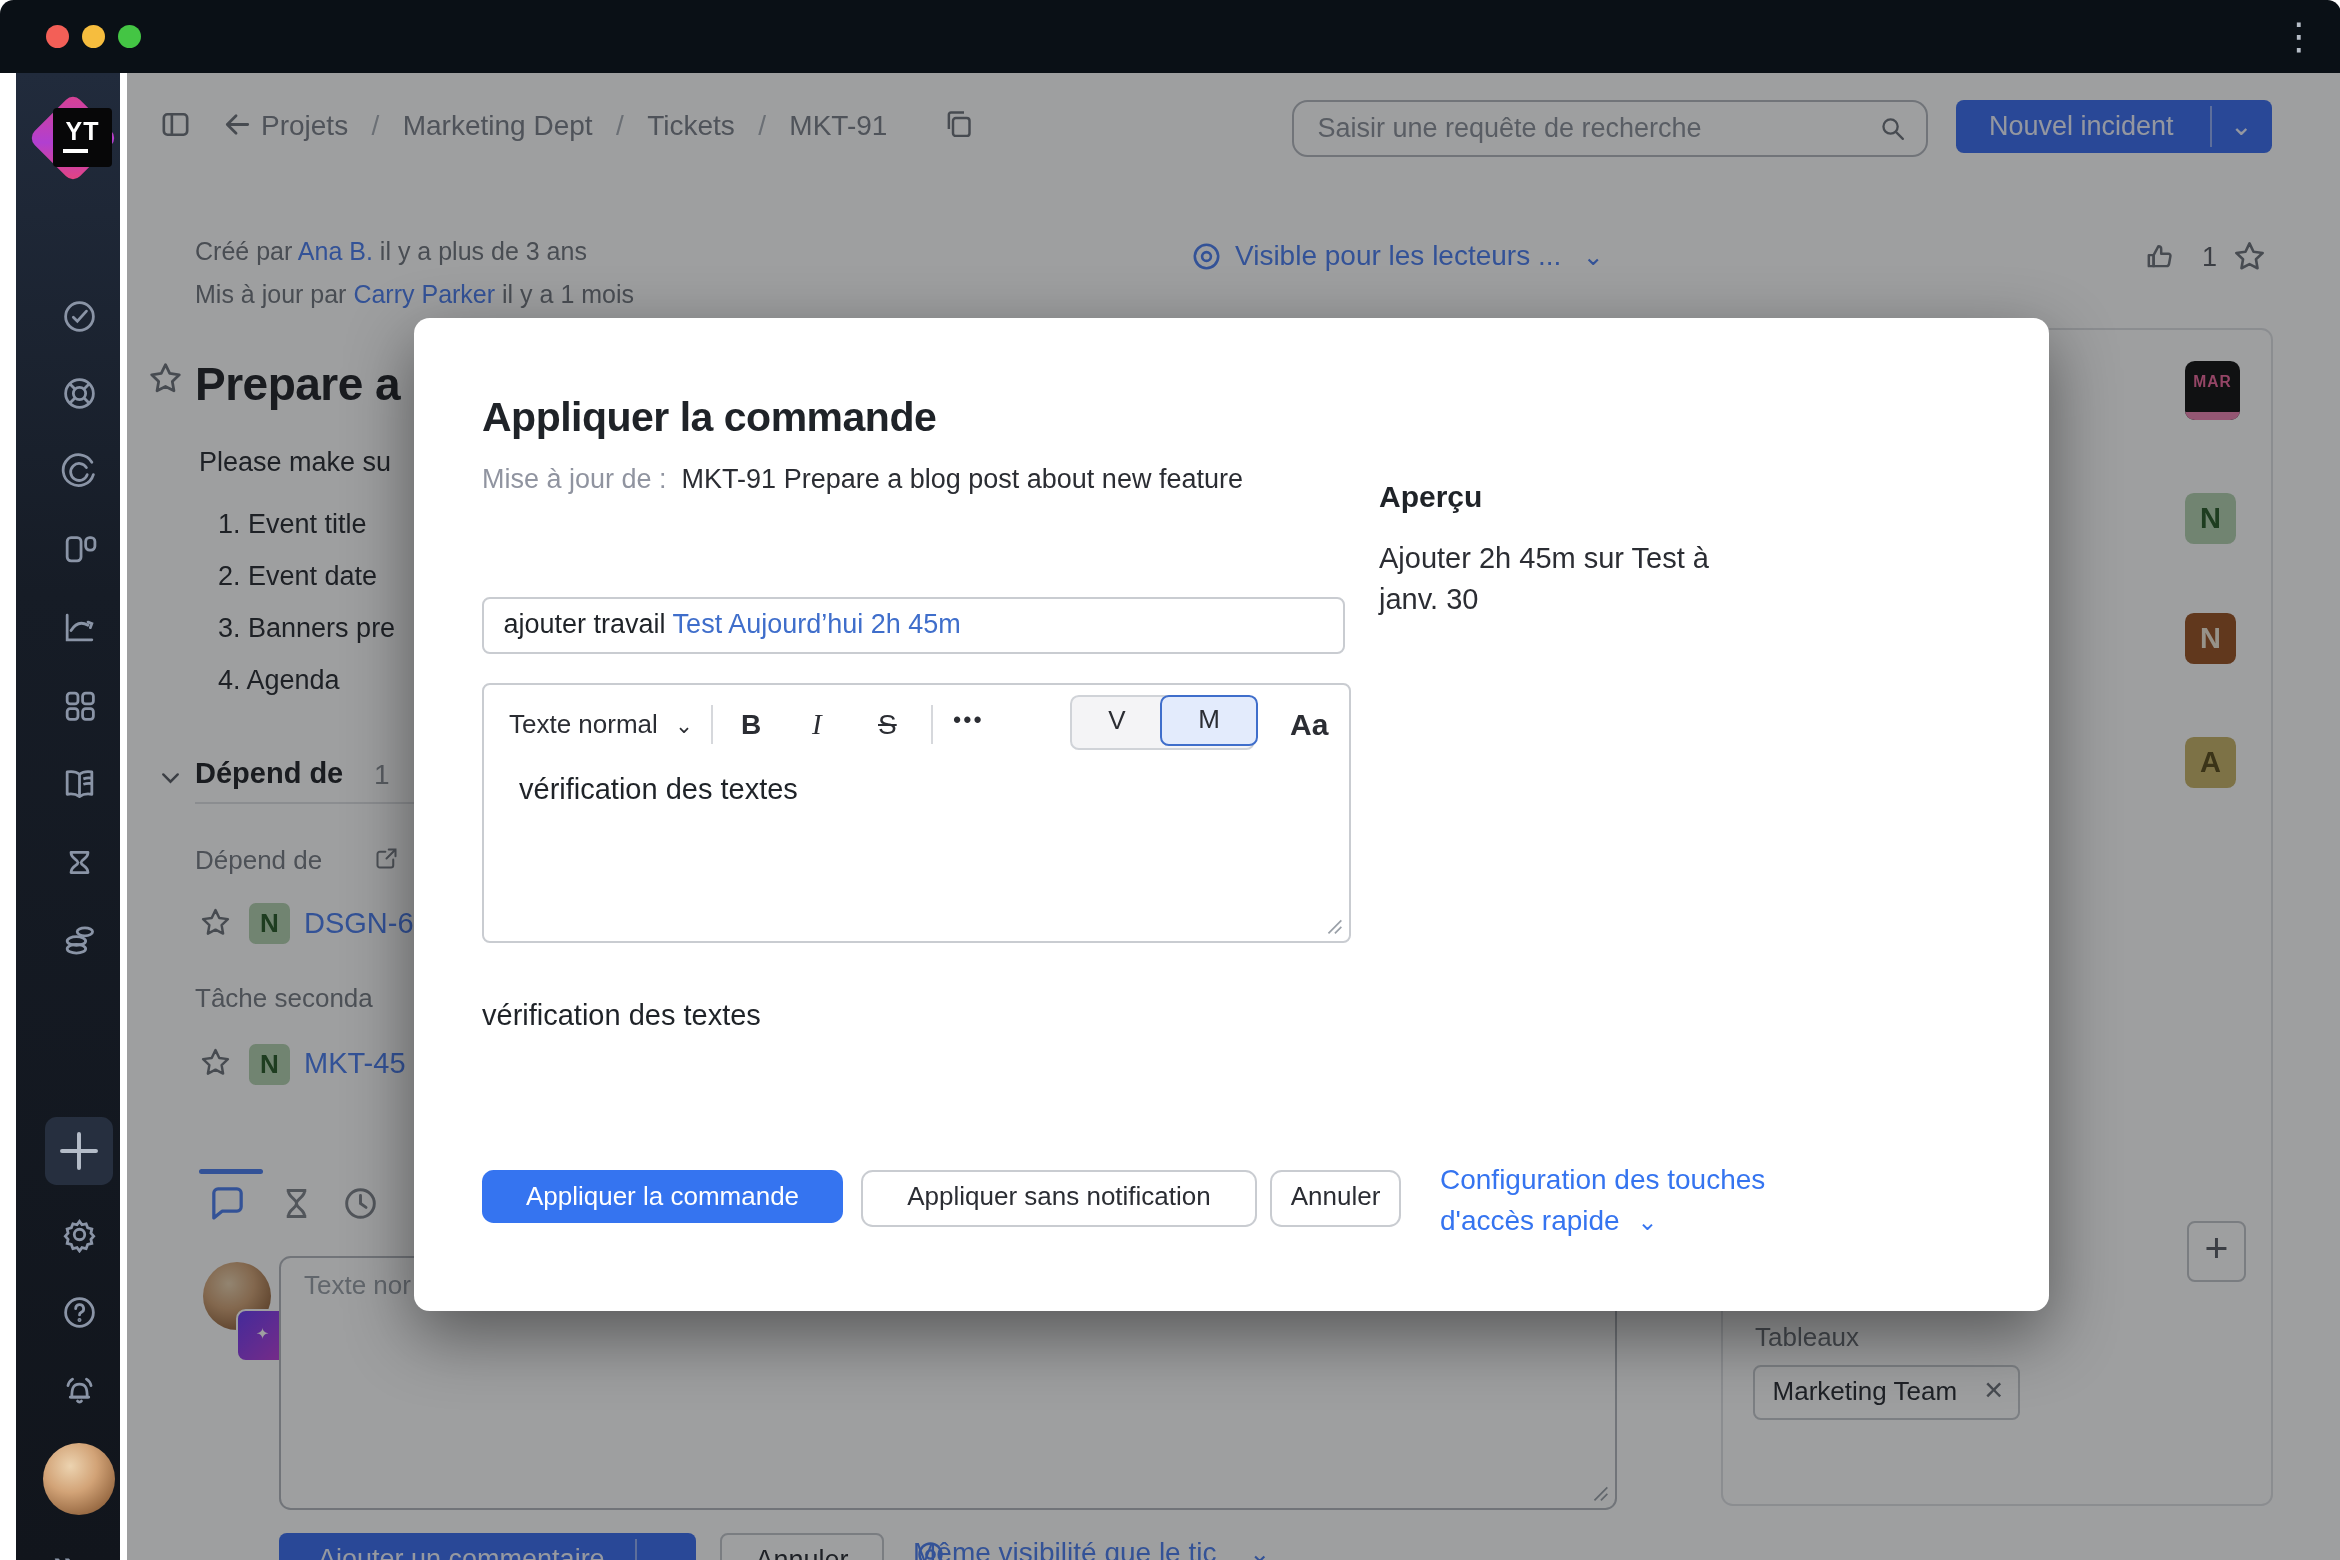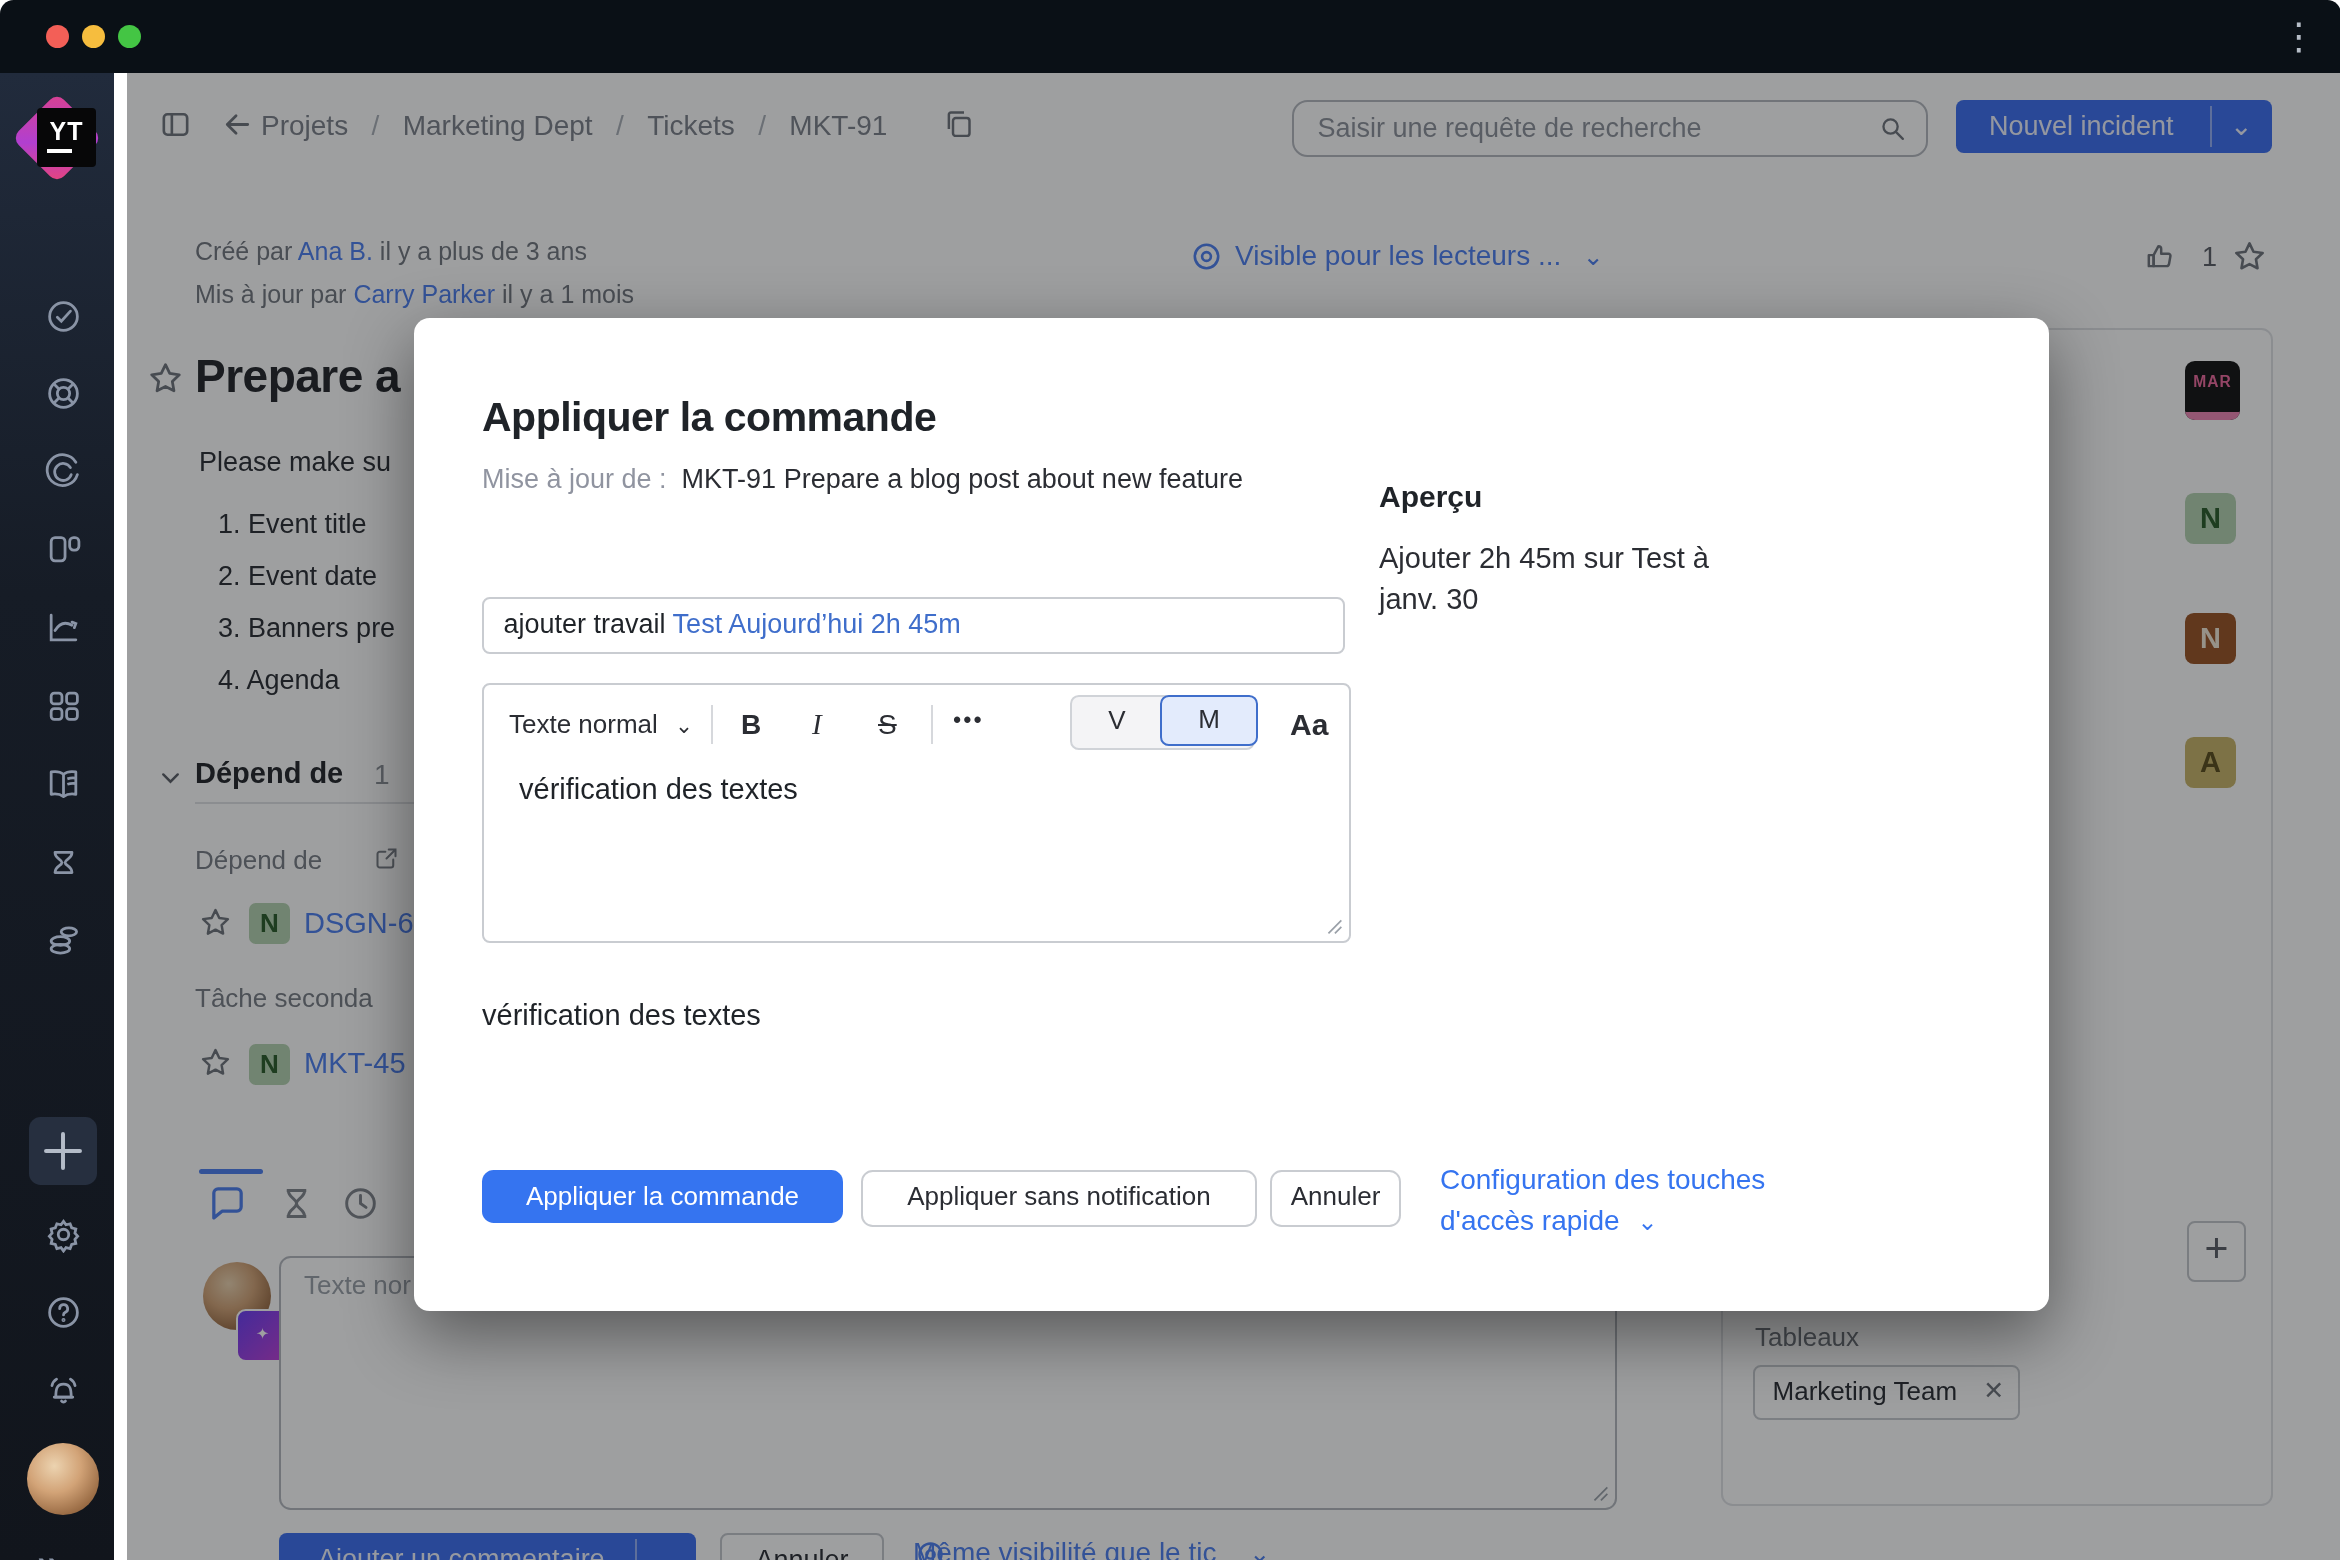--- a/index.html
+++ b/index.html
@@ -7,21 +7,21 @@
          font-family:"Liberation Sans","DejaVu Sans",sans-serif;background:#fff;}
   .abs{position:absolute;}
   svg{display:block;}
 
   
   #titlebar{left:0;top:0;width:2341px;height:73px;background:#0a1016;border-radius:13.7px 13.7px 0 0;}
   .light{width:23.4px;height:23.4px;border-radius:50%;top:25px;}
   #kebab{right:23.4px;top:17.6px;font-size:37px;color:#b6bdc7;line-height:1;}
 
   
-  #sidebar{left:0;top:73px;width:114px;height:1487px;
+  #sidebar{left:16px;top:73px;width:104px;height:1487px;
            background:linear-gradient(180deg,#212b3c 0%,#161c26 35%,#11151c 100%);}
   .sb-ic{left:45px;width:37px;height:37px;color:#8a94a6;}
   #yt-logo{left:23.4px;top:27px;width:80px;height:80px;}
   #yt-diamond{left:2px;top:5.9px;width:64px;height:64px;transform:rotate(45deg);
               background:linear-gradient(135deg,#d9418f,#b13fd0 55%,#e8447a);border-radius:9.8px;}
   #yt-square{left:13.7px;top:7.8px;width:59px;height:59px;background:#070708;border-radius:3.9px;
              color:#fff;font-weight:700;font-size:25px;text-align:center;line-height:47px;letter-spacing:1px;}
   #yt-square i{display:block;width:25px;height:3.9px;background:#fff;margin:-5.9px 0 0 9.8px;}
   #plusbtn{left:29px;top:1044px;width:68px;height:68px;background:#262f3f;border-radius:11.7px;}
   #sb-expand{left:37px;top:1468px;font-size:45px;color:#8a94a6;line-height:1;}
@@ -36,21 +36,21 @@
   #searchbox span{position:absolute;left:23.4px;top:10.7px;font-size:27px;color:#8d929b;}
   #newincident{left:1956px;top:100px;width:316px;height:53px;background:#3d6ff0;border-radius:7.8px;color:#eef2ff;}
   #newincident .lbl{position:absolute;left:33px;top:10.7px;font-size:27px;}
   #newincident .div{position:absolute;right:60px;top:5.9px;width:2px;height:41px;background:rgba(255,255,255,.45);}
   #newincident .chv{position:absolute;right:19.5px;top:9.8px;font-size:27px;}
 
   
   .meta{font-size:25px;color:#72777f;}
   .blue{color:#4d7ff0;}
   .linkblue{color:#4d7ff0;}
-  #tk-title{font-size:46px;font-weight:700;color:#23262b;letter-spacing:-0.5px;}
+  #tk-title{font-size:46px;font-weight:700;color:#23262b;letter-spacing:-0.5px;margin-top:8px;}
   .body-txt{font-size:27px;color:#2b2e34;}
   ol#checklist{margin:0;padding:0;list-style:none;counter-reset:n;}
   ol#checklist li{counter-increment:n;font-size:27px;color:#2b2e34;height:52px;}
   ol#checklist li::before{content:counter(n) ". ";}
   .sec-h{font-size:29px;font-weight:700;color:#23262b;}
   .sec-count{font-size:28px;color:#8a8f97;}
   .graylbl{font-size:26px;color:#787d85;}
   .nbadge{width:41px;height:41px;border-radius:6.8px;background:#b5d2b1;color:#2a5c2a;
           font-size:26px;font-weight:600;text-align:center;line-height:41px;}
   .idlink{font-size:29px;color:#4d7ff0;}

